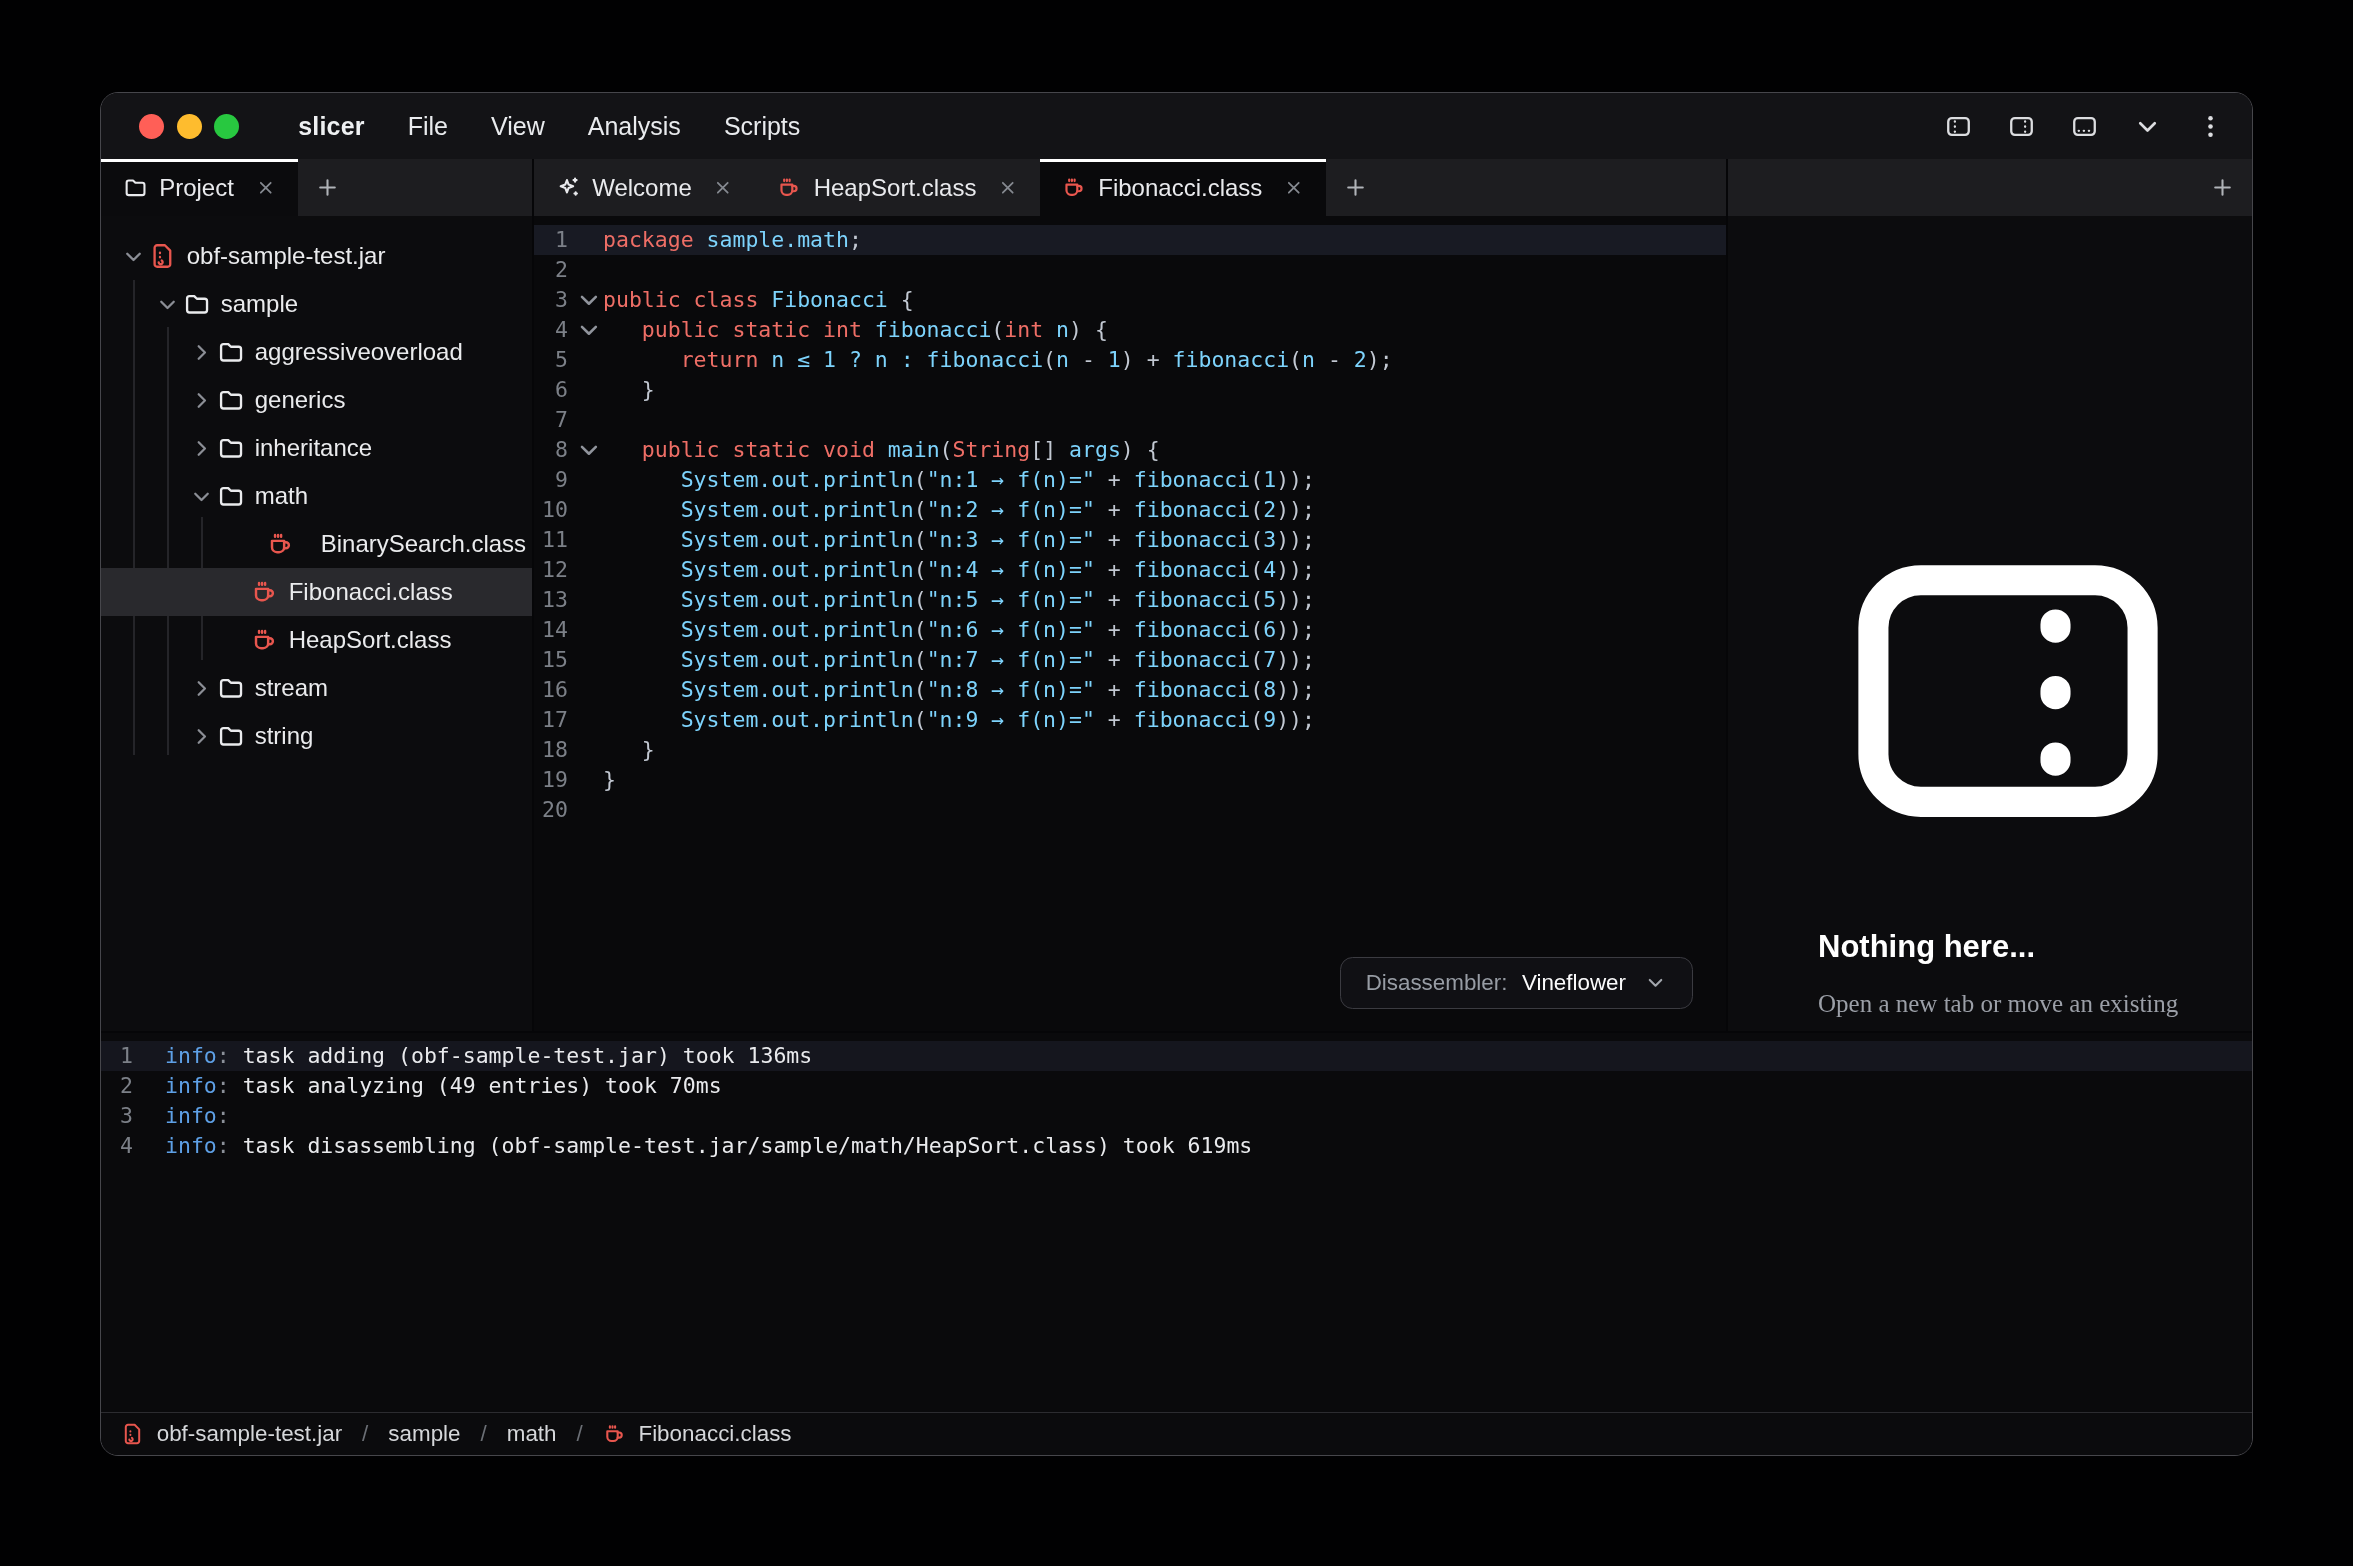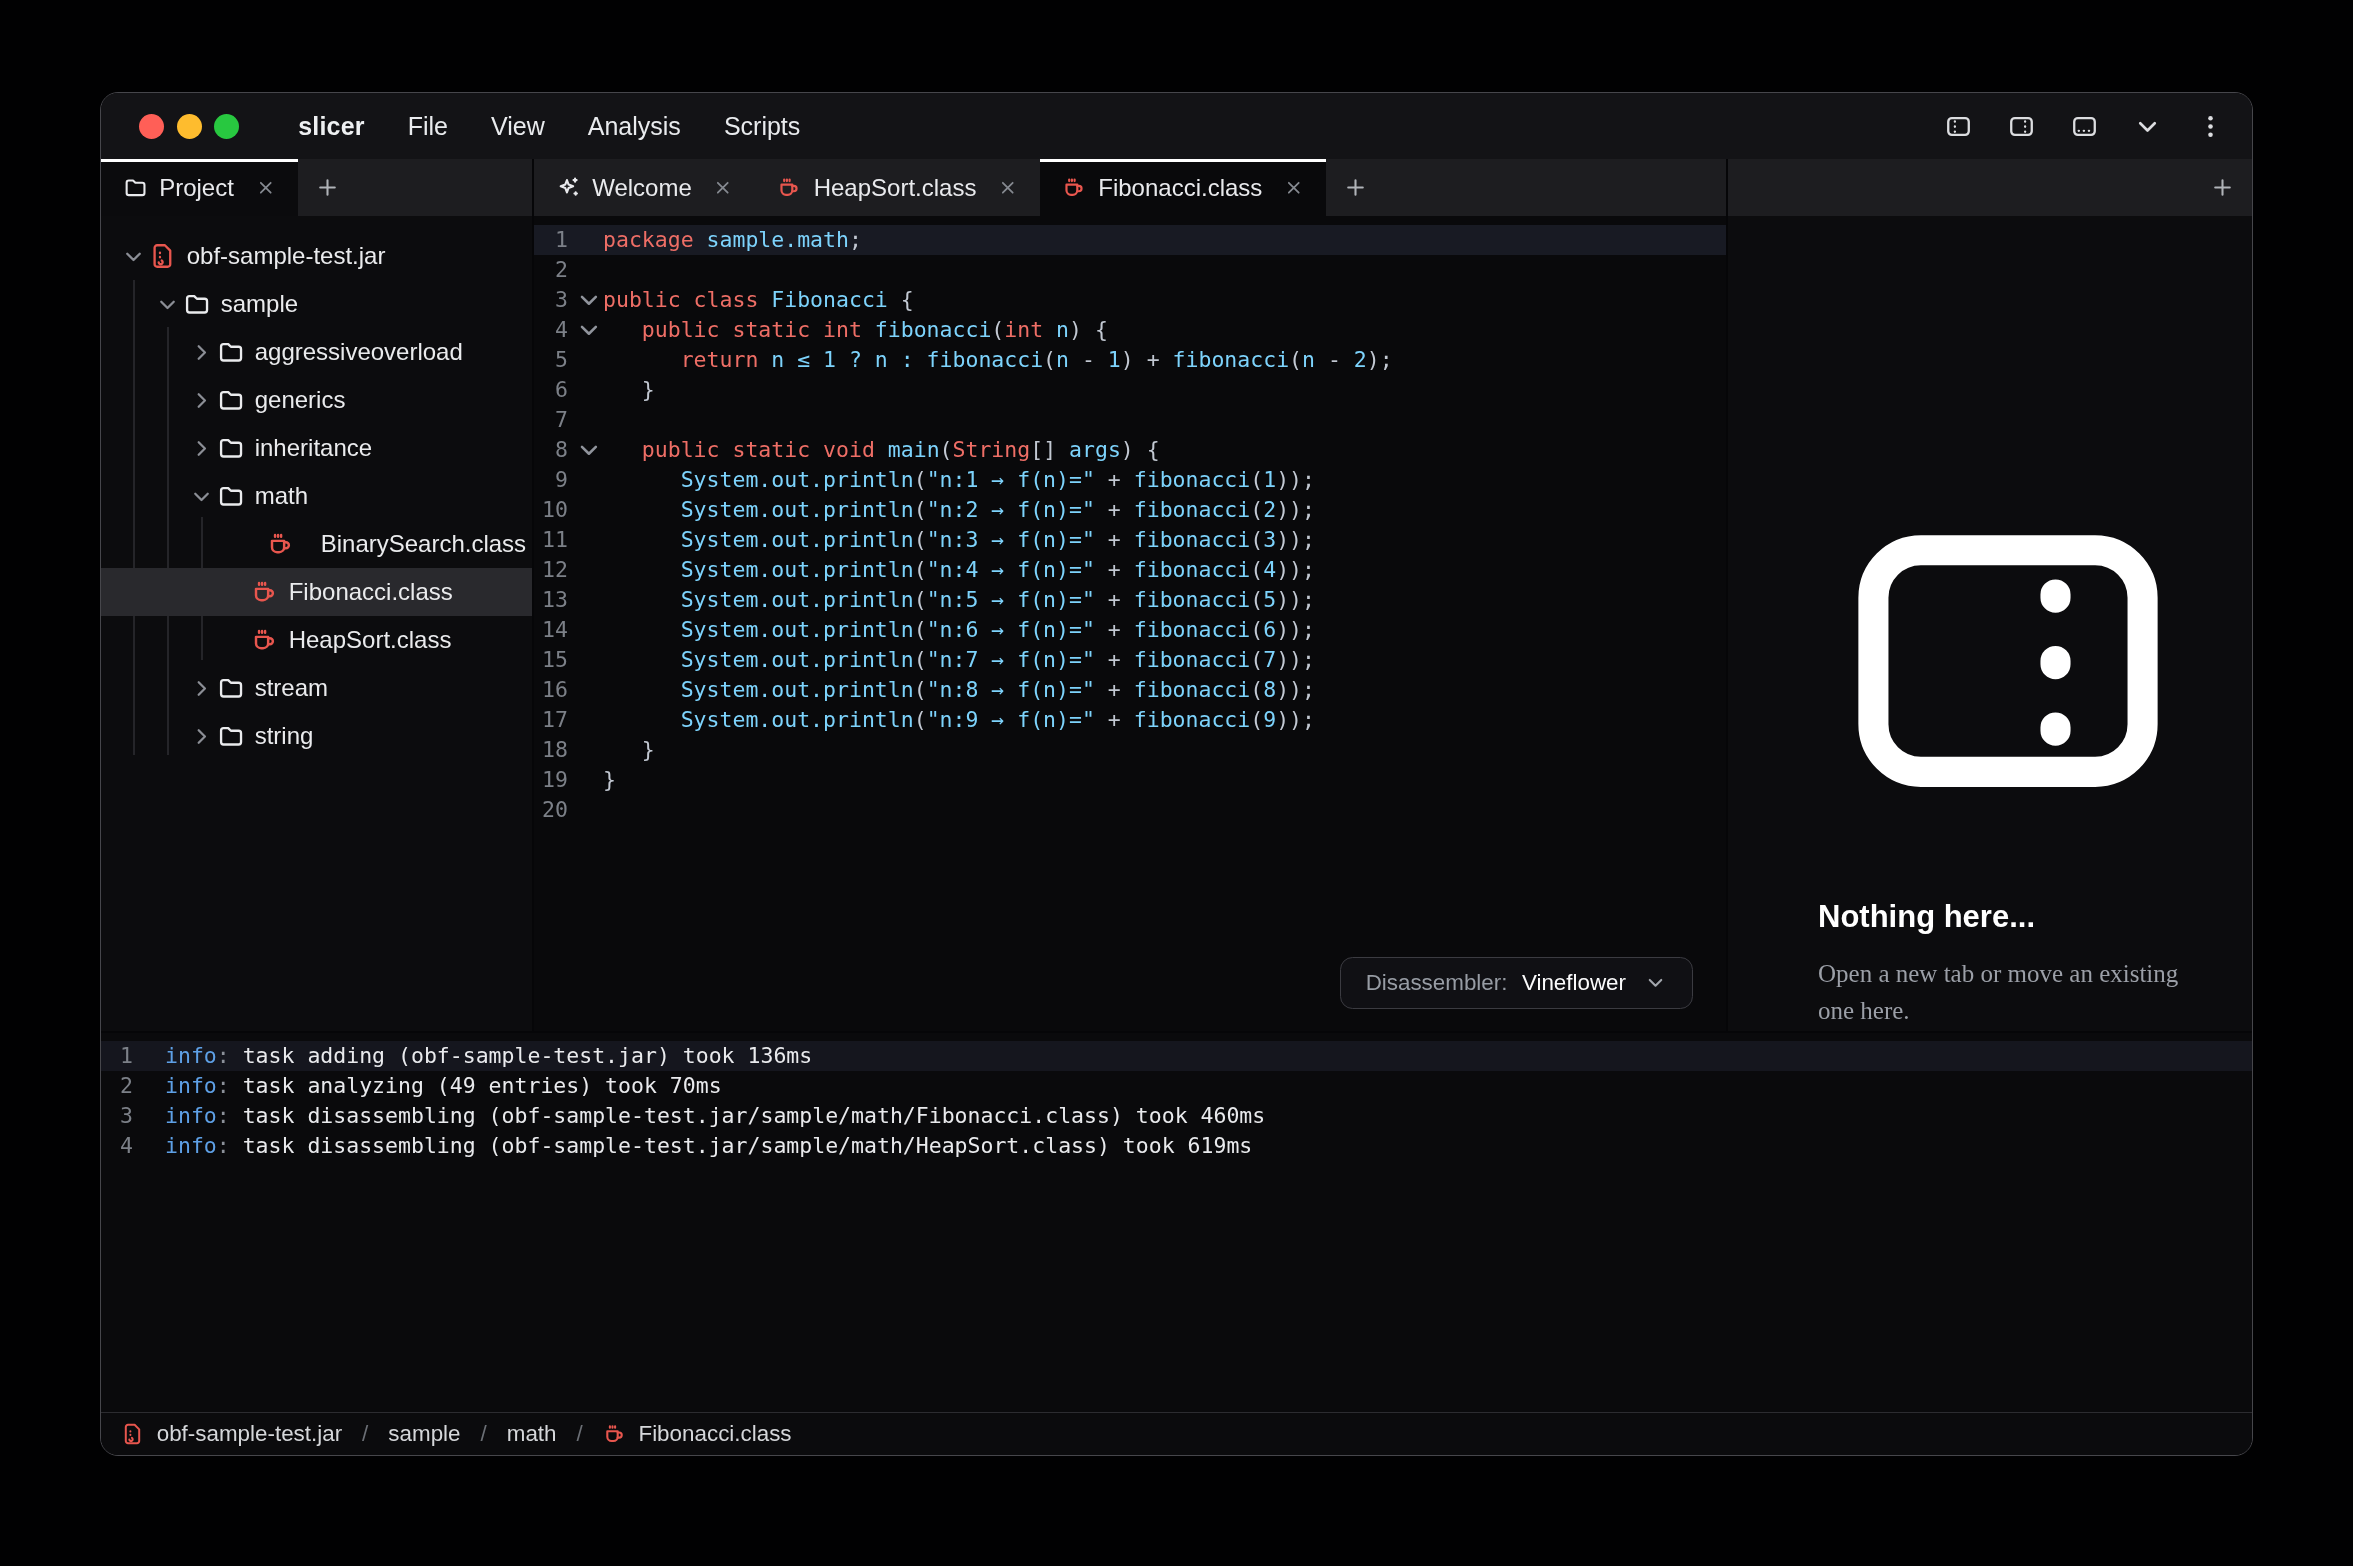--- a/index.html
+++ b/index.html
@@ -51,21 +51,21 @@
   .ln { width:34px; text-align:right; color:#7c8088; flex:0 0 auto; }
   .fold { width:35px; padding-left:7.2px; color:#90949c; flex:0 0 auto; display:flex; align-items:center; }
   .tok-k { color:#ee6e66; } .tok-i { color:#7dd3fc; } .tok-p { color:#c2c8d2; }
   .disasm { position:absolute; right:33px; bottom:22.4px; height:52px; display:flex; align-items:center; gap:14.4px;
     padding:0 25px; border:1.8px solid #3b3b41; border-radius:12.6px; background:#101014;
     font-family:"Liberation Sans", sans-serif; font-size:22.4px; }
   .disasm-label { color:#979ca4; } .disasm-value { color:#fbfbfc; font-weight:500; }
   .disasm .ic { width:23px; height:23px; color:#a2a6ad; margin-left:3.6px; }
 
   
-  .rightpanel { width:526px; flex:0 0 auto; background:#0c0c0e; border-left:2.7px solid #060608; display:flex; flex-direction:column; }
+  .rightpanel { width:526px; flex:0 0 auto; background:#0c0c0e; border-left:2.7px solid #060608; display:flex; flex-direction:column;gap:30px; }
   .rp-strip { justify-content:flex-end; }
   .rp-body { padding:255px 54px 0 90px; }
   .rp-icon { width:41px; height:41px; color:#ffffff; }
   .rp-title { margin-top:48px; font-size:31px; font-weight:600; color:#ffffff; }
   .rp-sub { margin-top:20px; font-size:25px; line-height:37px; color:#9b9fa7; max-width:399px;font-family:Liberation Serif, serif; }
   .rp-select { margin-top:52px; width:346px; height:66px; border:1.8px solid #3b3b41; border-radius:14.4px;
     display:flex; align-items:center; justify-content:space-between; padding:0 27px;
     font-size:25px; font-weight:600; color:#ffffff; background:#0e0e11; }
   .rp-select .ic { width:27px; height:27px; color:#a2a6ad; }
 
@@ -432,21 +432,21 @@
             </span>
         </div>
       </div>
     </div>
   </div>
 
   <div class="bottom">
     <div class="log-body" id="log-body">
         <div class="log-line hl"><span class="log-ln">1</span><span class="log-level">info</span><span class="log-colon">: </span><span class="log-msg">task adding (obf-sample-test.jar) took 136ms</span></div>
         <div class="log-line"><span class="log-ln">2</span><span class="log-level">info</span><span class="log-colon">: </span><span class="log-msg">task analyzing (49 entries) took 70ms</span></div>
-        <div class="log-line"><span class="log-ln">3</span><span class="log-level">info</span><span class="log-colon">: </span><span class="log-msg">task disassembling (obf-sample-test.jar/sample/math/Fibonacci.class) took 460ms</span></div>
+        <div class="log-line"><span class="log-ln">3</span><span class="log-level">info</span><span class="log-colon">: </span></div>
         <div class="log-line"><span class="log-ln">4</span><span class="log-level">info</span><span class="log-colon">: </span><span class="log-msg">task disassembling (obf-sample-test.jar/sample/math/HeapSort.class) took 619ms</span></div>
       </div>
   </div>
 
   <div class="statusbar" id="statusbar">
       <span class="bc-item">
         <span class="ic icon-red">
           <svg viewBox="0 0 24 24" fill="none" stroke="currentColor" stroke-width="2" stroke-linejoin="round" stroke-linecap="round">
             <path d="M7 2.8h6.6l4.6 4.6V19a2.2 2.2 0 0 1-2.2 2.2H7A2.2 2.2 0 0 1 4.8 19V5A2.2 2.2 0 0 1 7 2.8z"></path>
             <path d="M9.4 9.2v.2M9.4 12.8v.2"></path>

